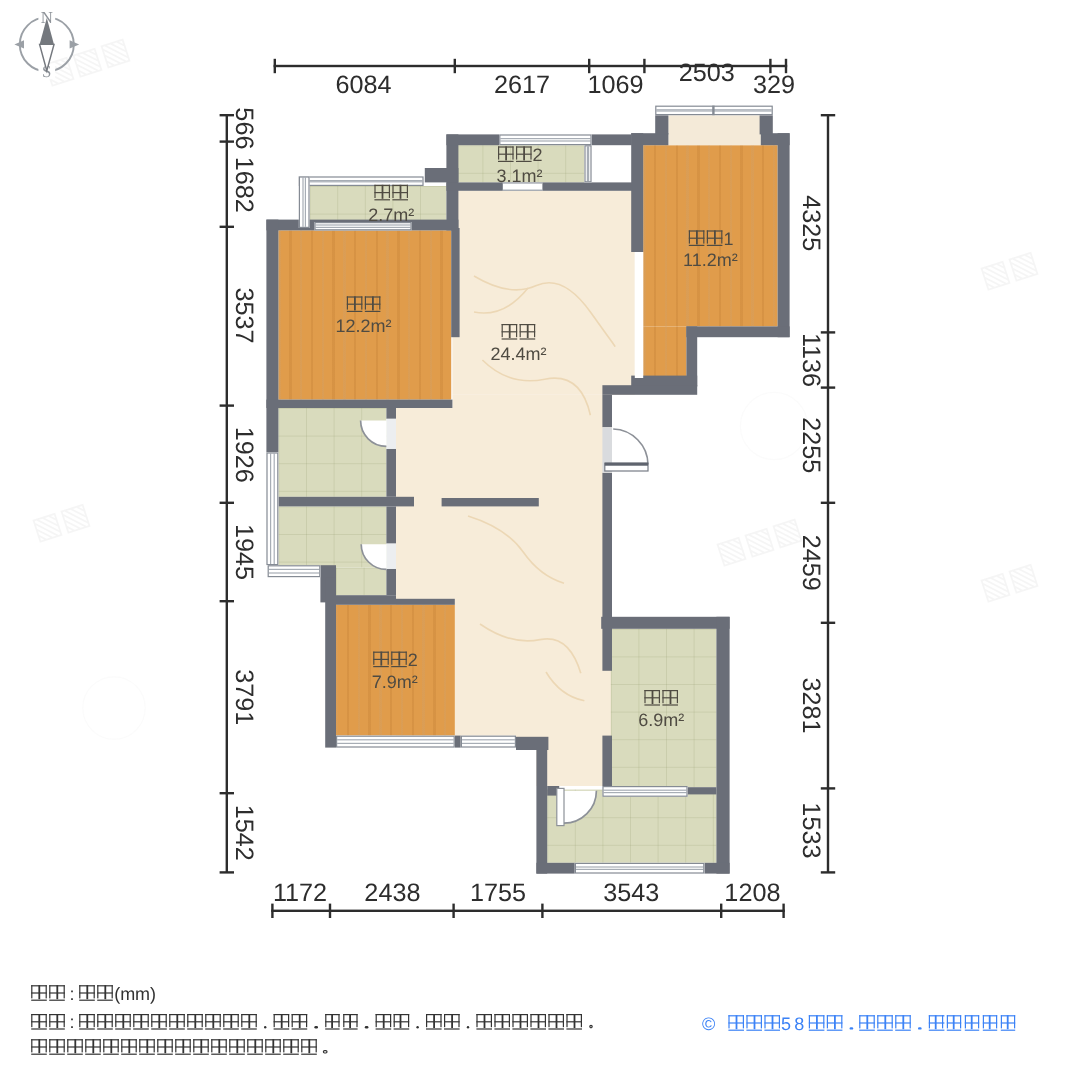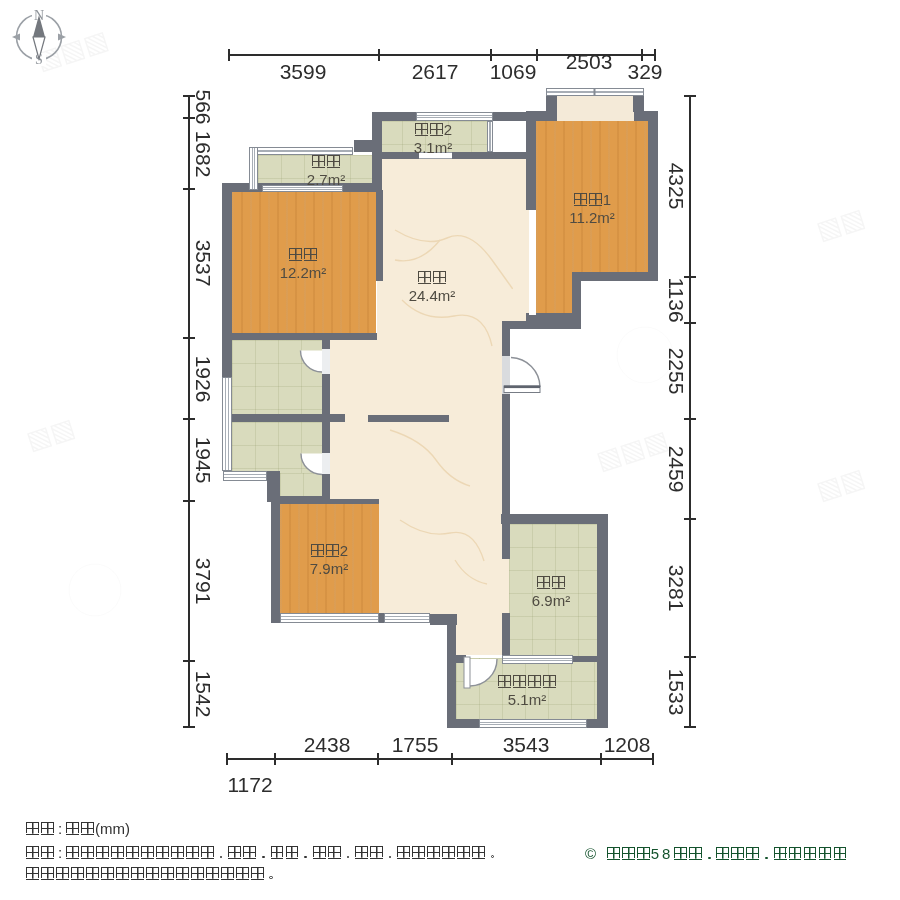--- a/index.html
+++ b/index.html
@@ -156,34 +156,34 @@
  </g>
 </svg>
 
 <div class="dline" style="left:228px;top:54px;width:428px;height:2px"></div>
 <div class="dline" style="left:228px;top:49px;width:2px;height:12px"></div>
 <div class="dline" style="left:378px;top:49px;width:2px;height:12px"></div>
 <div class="dline" style="left:490px;top:49px;width:2px;height:12px"></div>
 <div class="dline" style="left:536px;top:49px;width:2px;height:12px"></div>
 <div class="dline" style="left:641px;top:49px;width:2px;height:12px"></div>
 <div class="dline" style="left:654px;top:49px;width:2px;height:12px"></div>
-<div class="dt" style="left:303px;top:71px">3599</div>
+<div class="dt" style="left:303px;top:71px">6084</div>
 <div class="dt" style="left:435px;top:71px">2617</div>
 <div class="dt" style="left:513px;top:71px">1069</div>
 <div class="dt" style="left:589px;top:61px">2503</div>
 <div class="dt" style="left:645px;top:71px">329</div>
 
 <div class="dline" style="left:226px;top:758px;width:428px;height:2px"></div>
 <div class="dline" style="left:226px;top:753px;width:2px;height:12px"></div>
 <div class="dline" style="left:274px;top:753px;width:2px;height:12px"></div>
 <div class="dline" style="left:377px;top:753px;width:2px;height:12px"></div>
 <div class="dline" style="left:451px;top:753px;width:2px;height:12px"></div>
 <div class="dline" style="left:600px;top:753px;width:2px;height:12px"></div>
 <div class="dline" style="left:652px;top:753px;width:2px;height:12px"></div>
-<div class="dt" style="left:250px;top:784px">1172</div>
+<div class="dt" style="left:250px;top:744px">1172</div>
 <div class="dt" style="left:327px;top:744px">2438</div>
 <div class="dt" style="left:415px;top:744px">1755</div>
 <div class="dt" style="left:526px;top:744px">3543</div>
 <div class="dt" style="left:627px;top:744px">1208</div>
 
 <div class="dline" style="left:188px;top:95px;width:2px;height:632px"></div>
 <div class="dline" style="left:183px;top:95px;width:12px;height:2px"></div>
 <div class="dline" style="left:183px;top:117px;width:12px;height:2px"></div>
 <div class="dline" style="left:183px;top:188px;width:12px;height:2px"></div>
 <div class="dline" style="left:183px;top:337px;width:12px;height:2px"></div>
@@ -235,22 +235,18 @@
       <div>24.4m²</div>
     </div>
 <div class="lab" style="left:279px;top:542px;width:100px">
       <div><i class="z"></i><i class="z"></i>2</div>
       <div>7.9m²</div>
     </div>
 <div class="lab" style="left:501px;top:574px;width:100px">
       <div><i class="z"></i><i class="z"></i></div>
       <div>6.9m²</div>
     </div>
-<div class="lab" style="left:477px;top:673px;width:100px">
-      <div><i class="z"></i><i class="z"></i><i class="z"></i><i class="z"></i></div>
-      <div>5.1m²</div>
-    </div>
 
 <div class="ft" style="left:25px;top:820px"><i class="z"></i><i class="z"></i><b class="mh">:</b><i class="z"></i><i class="z"></i>(mm)</div>
 <div class="ft" style="left:25px;top:844px"><i class="z"></i><i class="z"></i><b class="mh">:</b><i class="z"></i><i class="z"></i><i class="z"></i><i class="z"></i><i class="z"></i><i class="z"></i><i class="z"></i><i class="z"></i><i class="z"></i><i class="z"></i><i class="dn"></i><i class="z"></i><i class="z"></i><i class="dn"></i><i class="z"></i><i class="z"></i><i class="dn"></i><i class="z"></i><i class="z"></i><i class="dn"></i><i class="z"></i><i class="z"></i><i class="dn"></i><i class="z"></i><i class="z"></i><i class="z"></i><i class="z"></i><i class="z"></i><i class="z"></i><i class="jh"></i></div>
 <div class="ft" style="left:25px;top:865px"><i class="z"></i><i class="z"></i><i class="z"></i><i class="z"></i><i class="z"></i><i class="z"></i><i class="z"></i><i class="z"></i><i class="z"></i><i class="z"></i><i class="z"></i><i class="z"></i><i class="z"></i><i class="z"></i><i class="z"></i><i class="z"></i><i class="jh"></i></div>
-<div class="ft" style="left:585px;top:845px;color:#14532d;letter-spacing:2.8px">©&nbsp;<i class="z"></i><i class="z"></i><i class="z"></i>58<i class="z"></i><i class="z"></i><i class="dn"></i><i class="z"></i><i class="z"></i><i class="z"></i><i class="dn"></i><i class="z"></i><i class="z"></i><i class="z"></i><i class="z"></i><i class="z"></i></div>
+<div class="ft" style="left:585px;top:845px;color:#3b82f6;letter-spacing:2.8px">©&nbsp;<i class="z"></i><i class="z"></i><i class="z"></i>58<i class="z"></i><i class="z"></i><i class="dn"></i><i class="z"></i><i class="z"></i><i class="z"></i><i class="dn"></i><i class="z"></i><i class="z"></i><i class="z"></i><i class="z"></i><i class="z"></i></div>
 </div>
 
 </body></html>

